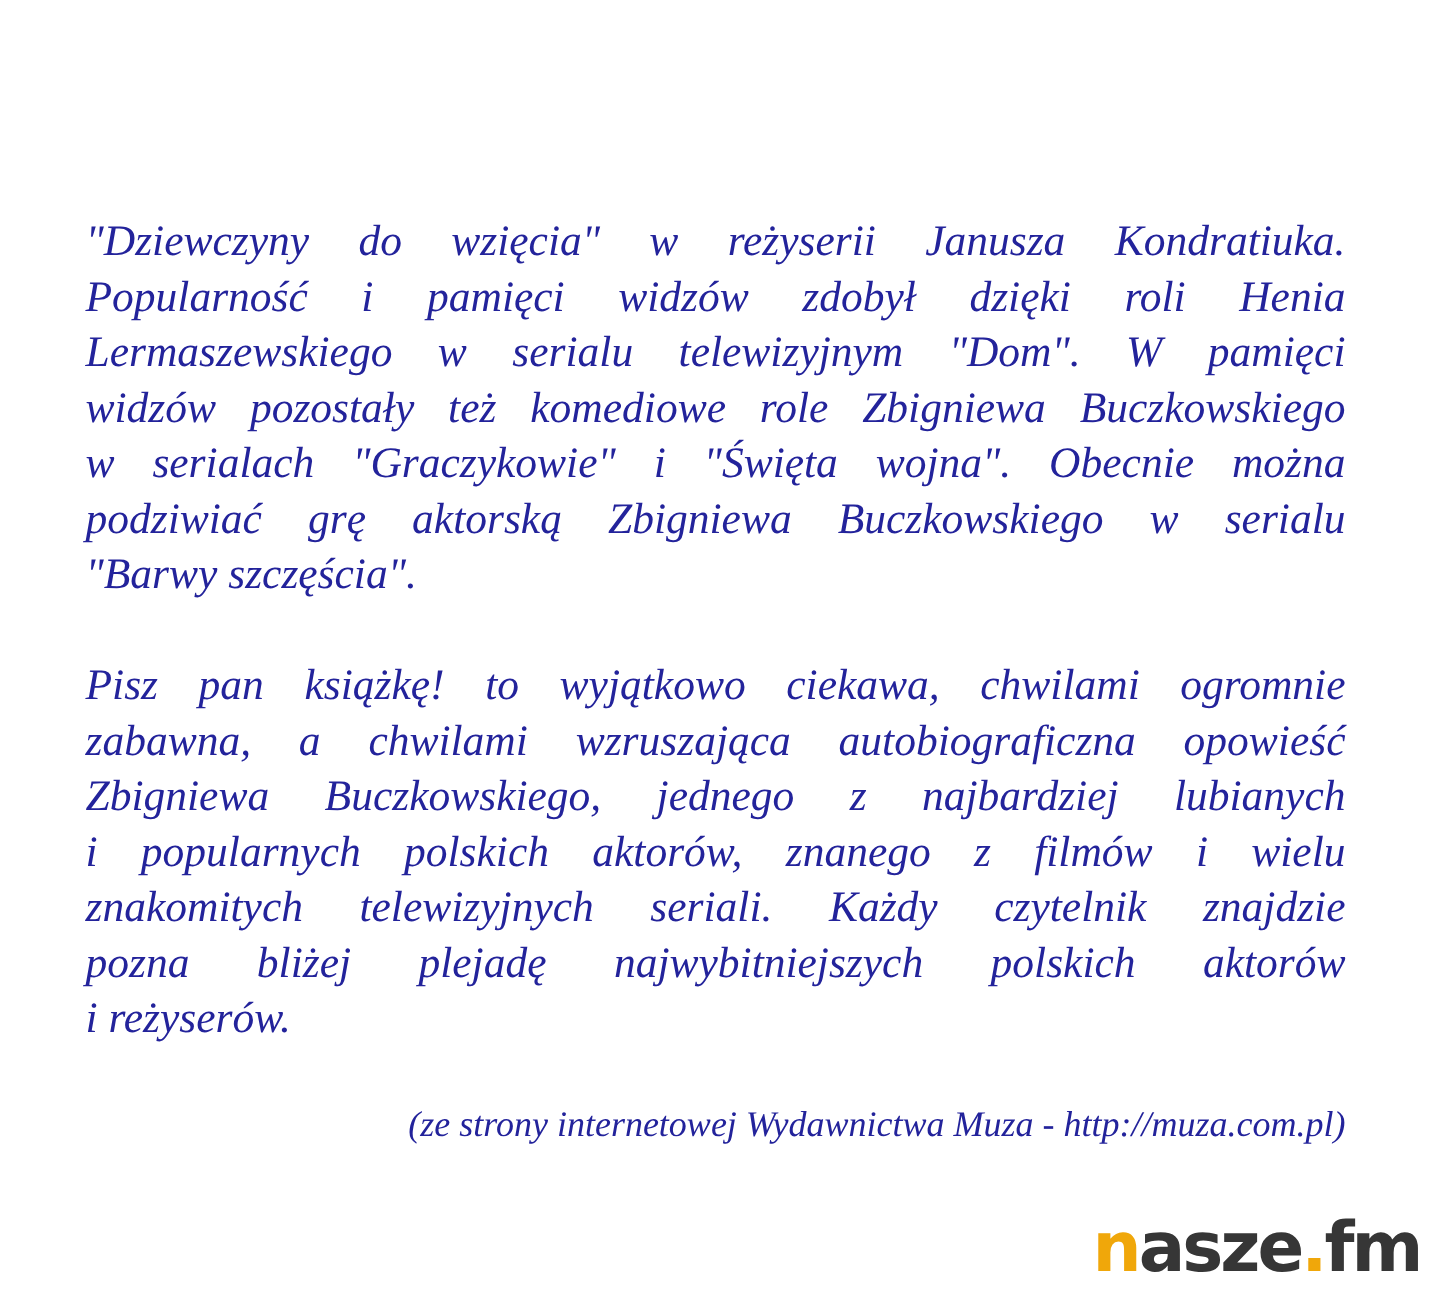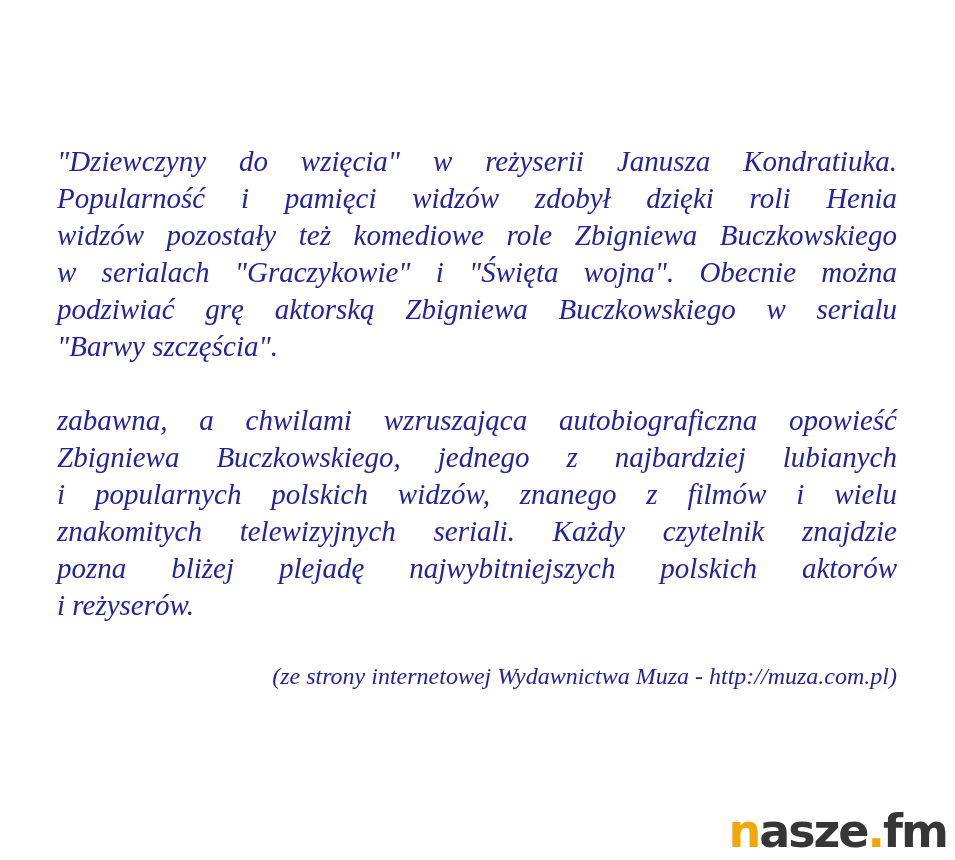--- a/index.html
+++ b/index.html
@@ -54,30 +54,32 @@
   .logo-dark { color: #363636; margin-top: 36px; }
 </style>
 </head>
 <body>
 
 <div class="content">
 
   <div class="para">
     <div class="line">"Dziewczyny do wzięcia" w reżyserii Janusza Kondratiuka.</div>
     <div class="line">Popularność i pamięci widzów zdobył dzięki roli Henia</div>
+    <div class="line">Lermaszewskiego w serialu telewizyjnym "Dom". W pamięci</div>
     <div class="line">widzów pozostały też komediowe role Zbigniewa Buczkowskiego</div>
     <div class="line">w serialach "Graczykowie" i "Święta wojna". Obecnie można</div>
     <div class="line">podziwiać grę aktorską Zbigniewa Buczkowskiego w serialu</div>
     <div class="line line--last">"Barwy szczęścia".</div>
   </div>
 
   <div class="para">
+    <div class="line">Pisz pan książkę! to wyjątkowo ciekawa, chwilami ogromnie</div>
     <div class="line">zabawna, a chwilami wzruszająca autobiograficzna opowieść</div>
     <div class="line">Zbigniewa Buczkowskiego, jednego z najbardziej lubianych</div>
-    <div class="line">i popularnych polskich widzów, znanego z filmów i wielu</div>
+    <div class="line">i popularnych polskich aktorów, znanego z filmów i wielu</div>
     <div class="line">znakomitych telewizyjnych seriali. Każdy czytelnik znajdzie</div>
     <div class="line">pozna bliżej plejadę najwybitniejszych polskich aktorów</div>
     <div class="line line--last">i reżyserów.</div>
   </div>
 
   <div class="source-note">(ze strony internetowej Wydawnictwa Muza - http://muza.com.pl)</div>
 
 </div>
 
 <div class="logo">

